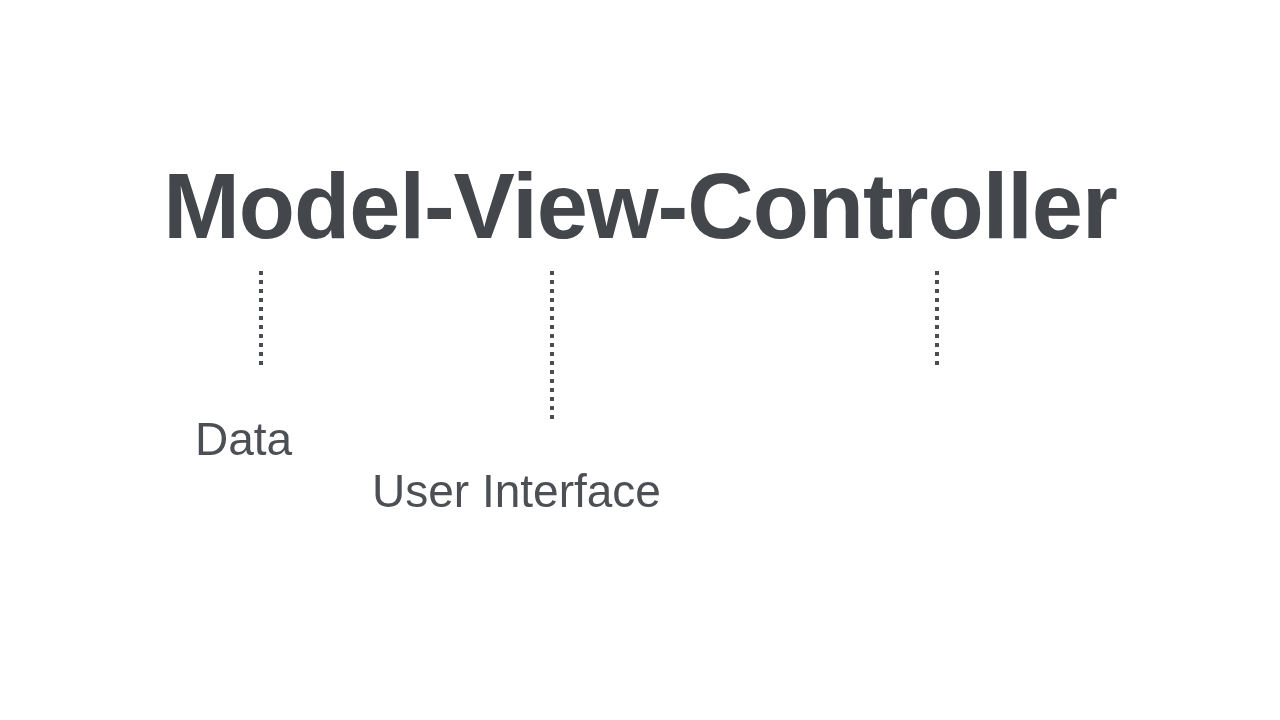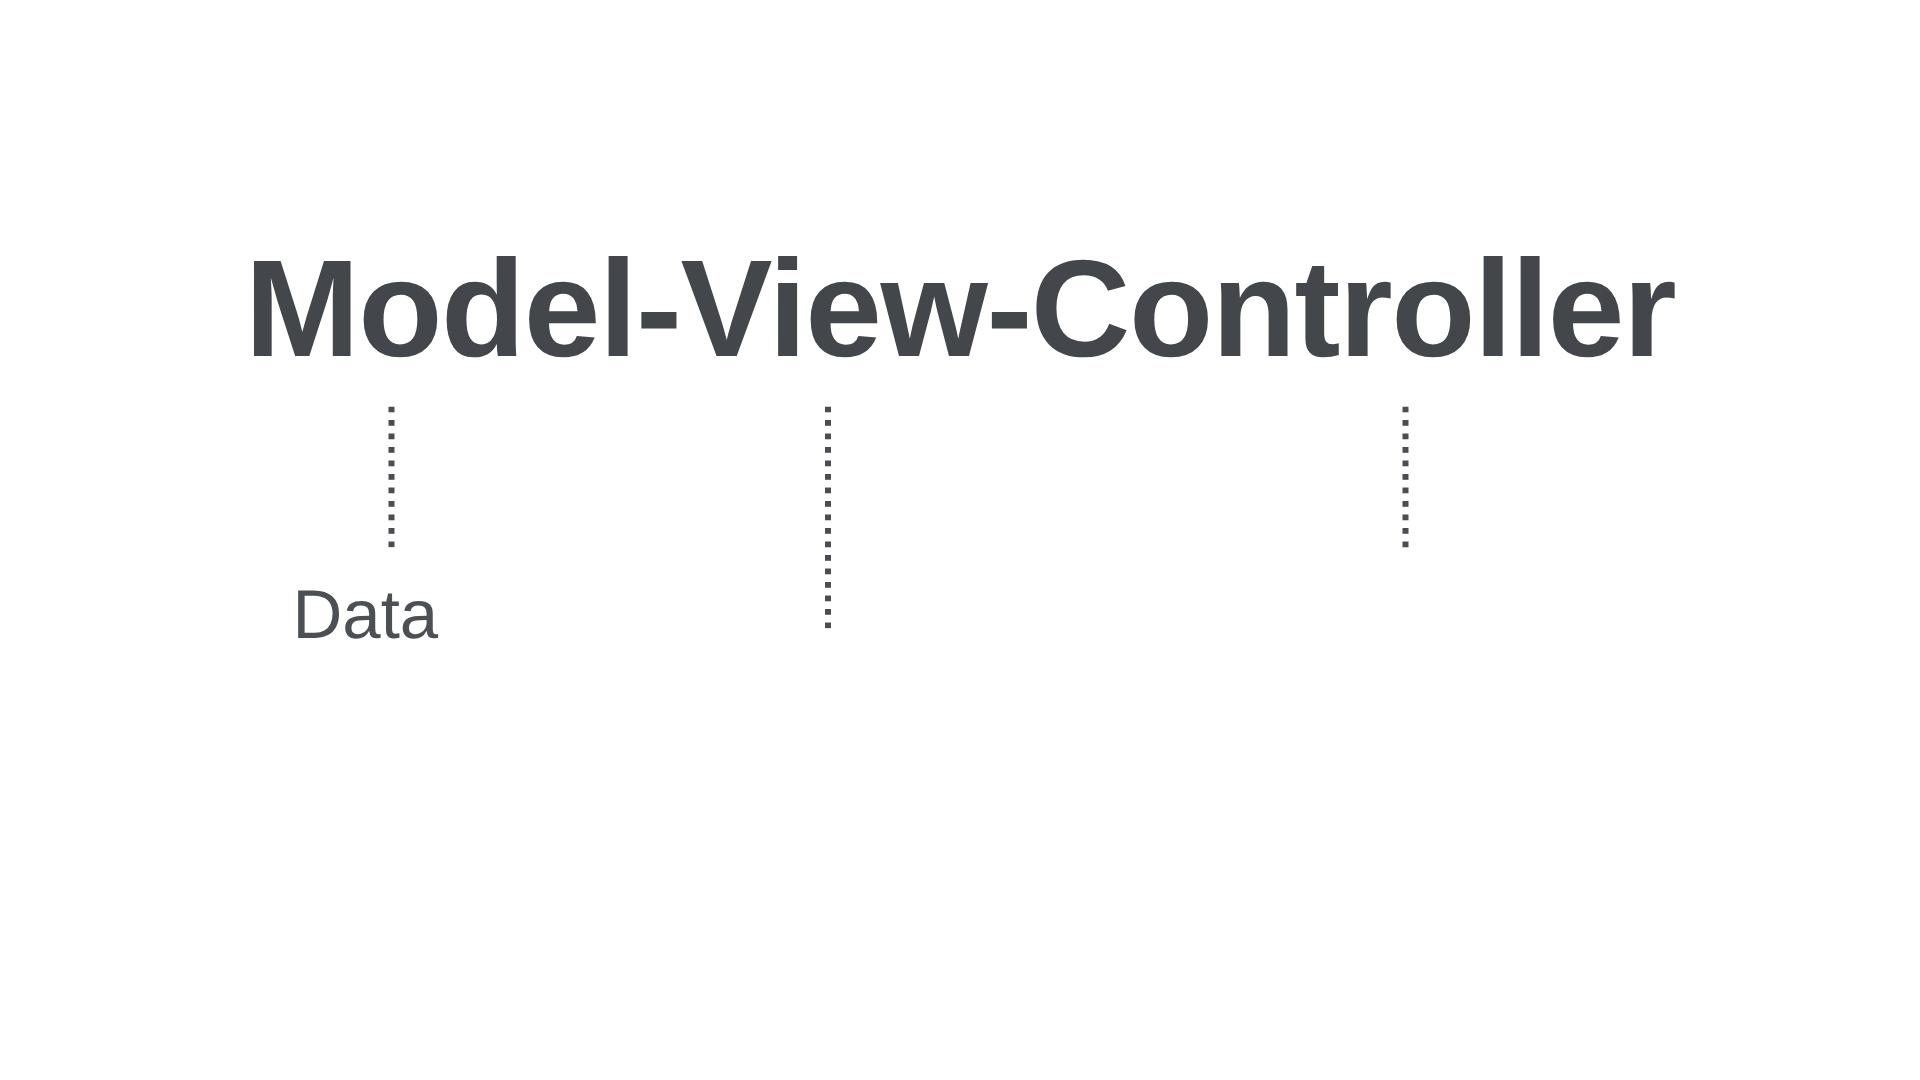--- a/index.html
+++ b/index.html
@@ -52,33 +52,35 @@
 
   
   .leaf-label {
     position: absolute;
     font-family: "Liberation Sans", sans-serif;
     font-size: 46px;
     font-weight: 300;
     color: #4c5055;
     line-height: 1.0;
     white-space: nowrap;
+    margin-top: 30px;
   }
   .leaf-label.l1 { left: 195px;  top: 386px; }
   .leaf-label.l2 { left: 372px;  top: 438px; }
   .leaf-label.l3 { left: 778px;  top: 386px; }
 </style>
 </head>
 <body>
 
 <div id="slide">
 
   <div class="title">Model-View-Controller</div>
 
   <div class="connector c1"></div>
   <div class="connector c2"></div>
   <div class="connector c3"></div>
 
   <div class="leaf-label l1">Data</div>
 
+  <div class="leaf-label l2">User Interface</div>
 
 
 </div>
 
 </body></html>

